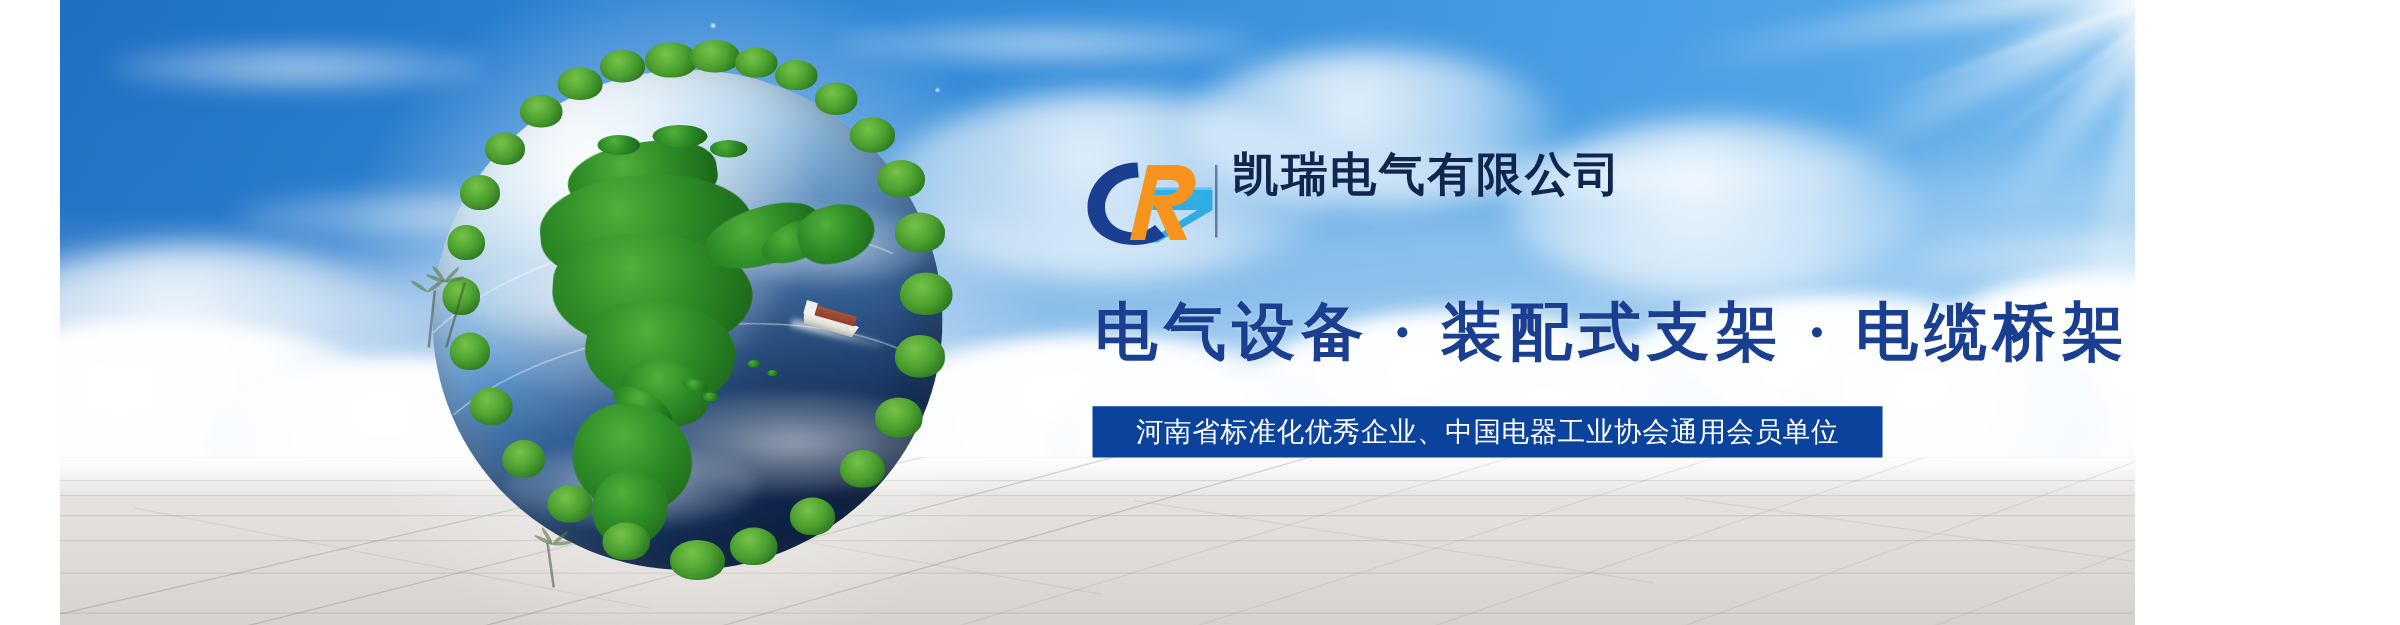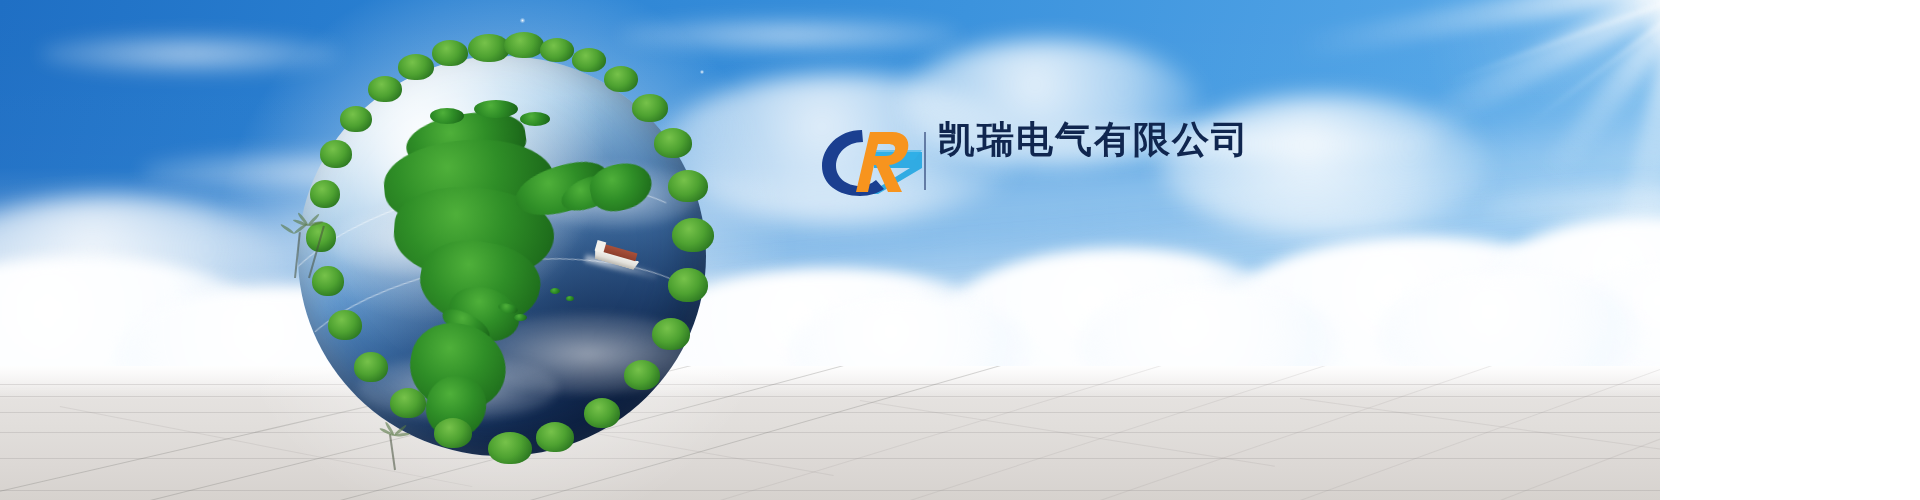--- a/index.html
+++ b/index.html
@@ -10,20 +10,21 @@
   body {
     font-family: "Liberation Sans", sans-serif;
   }
 
   #banner {
     position: relative;
     width: 1660px;
     height: 500px;
     overflow: hidden;
     background: #2d86d8;
+    margin-left: 48px;
   }
 
   
   .sky {
     position: absolute;
     left: 0; top: 0;
     width: 1920px; height: 372px;
     background:
       linear-gradient(to bottom,
         rgba(255,255,255,0.00) 0%,
@@ -527,15 +528,19 @@
 
         <path d="M38 70 L52 10 L74 10 C86 10 92 17 90 27 C88 36 81 42 71 43
                  L84 70 L70 70 L58 43 L56 43 L50 70 Z
                  M60 22 L57 34 L68 34 C73 34 76 31 77 28 C78 24 75 22 70 22 Z" fill="#f7941e"></path>
       </svg>
     </div>
     <div class="logo-divider"></div>
     <div class="logo-cn">凯瑞电气有限公司</div>
   </div>
 
-
+  <div class="tagline">电气设备 · 装配式支架 · 电缆桥架</div>
+
+  <div class="badge-bar">
+    <span class="badge-text">河南省标准化优秀企业、中国电器工业协会通用会员单位</span>
+  </div>
 
 </div>
 
 </body></html>

